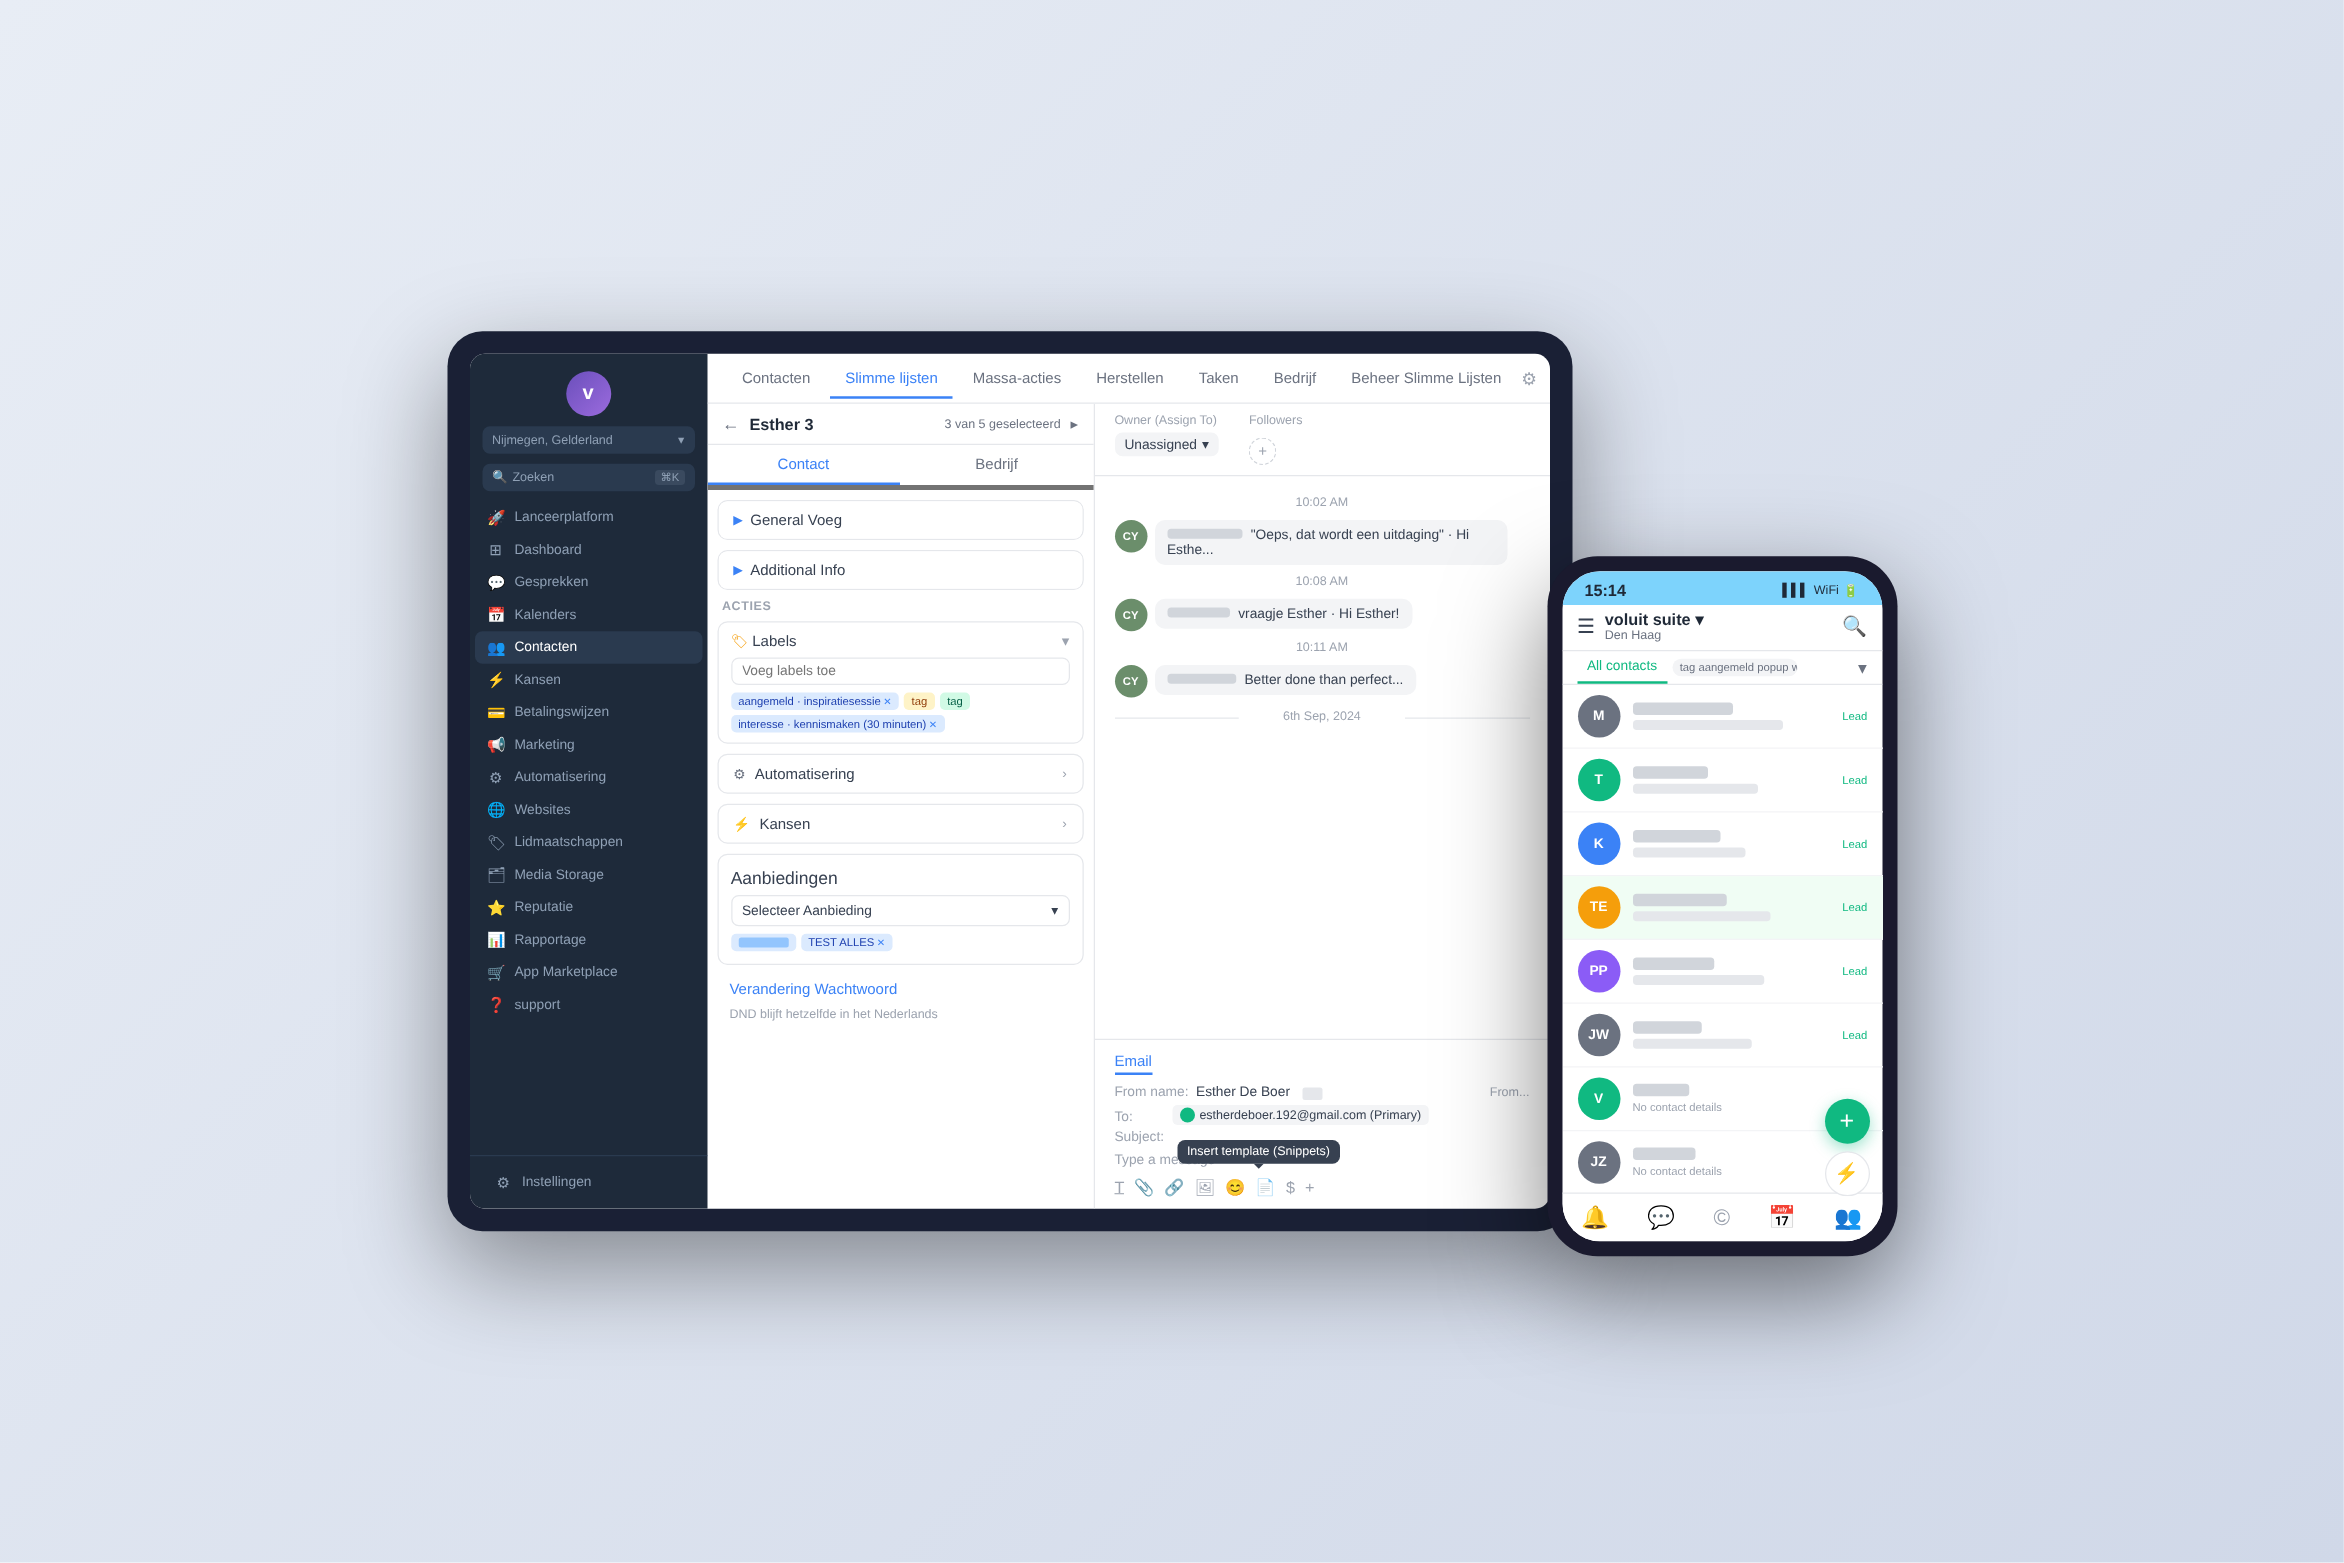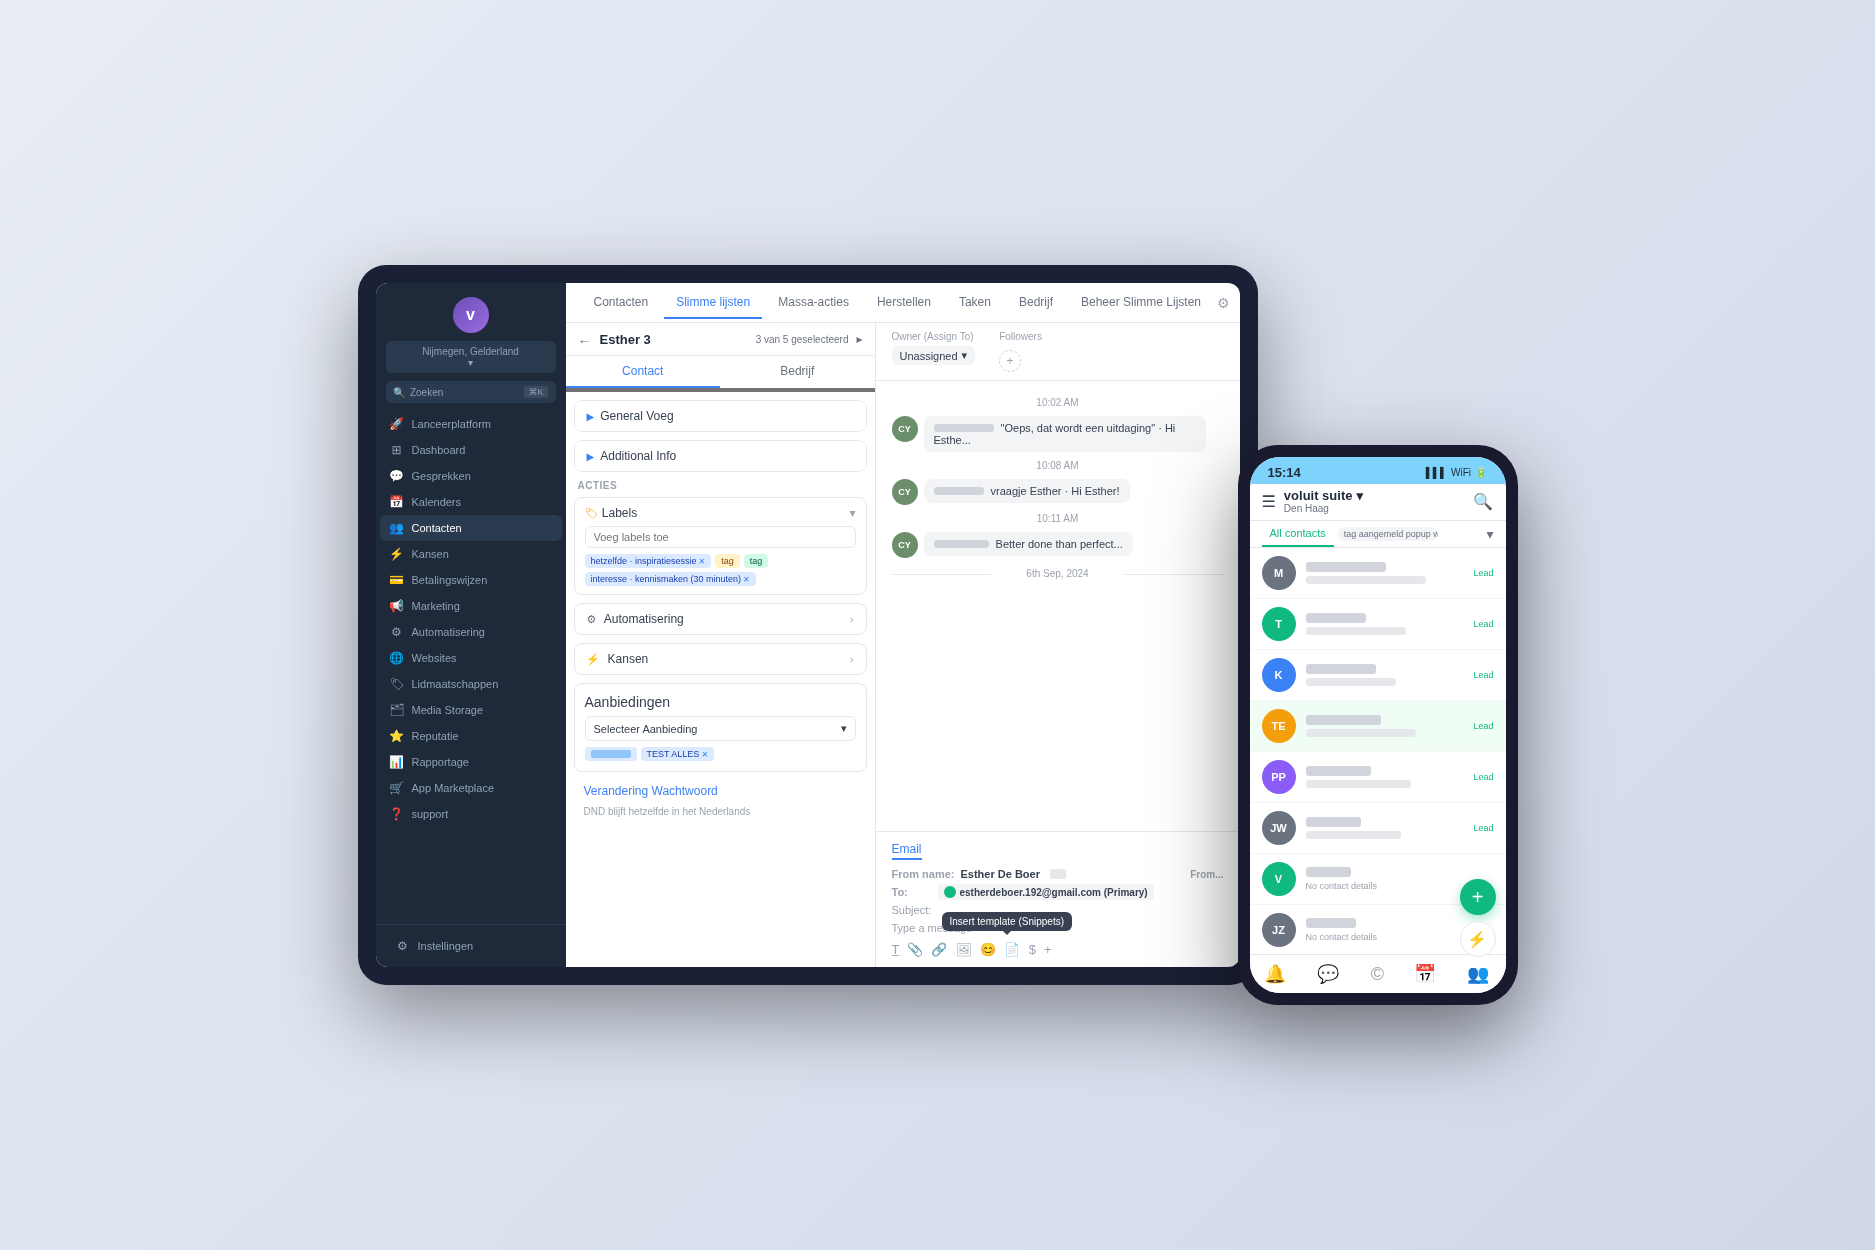--- a/index.html
+++ b/index.html
@@ -66,21 +66,20 @@
     .sidebar-location {
       margin: 0 10px 8px;
       background: #2a3a4f;
       border-radius: 6px;
       padding: 5px 8px;
       color: #8fa0b5;
       font-size: 10px;
       display: flex;
       justify-content: space-between;
       align-items: center;
-      flex-direction: column;
     }
     .sidebar-search {
       margin: 0 10px 8px;
       background: #2a3a4f;
       border-radius: 6px;
       padding: 5px 8px;
       color: #8fa0b5;
       font-size: 10px;
       display: flex;
       align-items: center;
@@ -430,26 +429,25 @@
     }
     .email-tab {
       font-size: 12px;
       color: #3b82f6;
       font-weight: 500;
       border-bottom: 2px solid #3b82f6;
       padding-bottom: 2px;
     }
     .email-field {
       display: flex;
-      align-items: center;
+      align-items: flex-end;
       gap: 6px;
       margin-bottom: 4px;
       font-size: 11px;
       color: #374151;
-      font-weight: bold;
     }
     .email-field-label { color: #9ca3af; min-width: 40px; }
     .email-addr {
       display: flex;
       align-items: center;
       gap: 4px;
       background: #f3f4f6;
       border-radius: 4px;
       padding: 2px 6px;
       font-size: 10px;
@@ -840,21 +838,21 @@
                   <div class="section-header">
                     <span>
                       <span class="section-icon">🏷</span>
                       <span>Labels</span>
                     </span>
                     <span style="color:#9ca3af;">▾</span>
                   </div>
                   <input class="label-input" type="text" placeholder="Voeg labels toe" style="">
                   <div class="label-tags">
                     <div class="tag">
-                      <span>hetzelfde · inspiratiesessie</span>
+                      <span>aangemeld · inspiratiesessie</span>
                       <span class="remove">✕</span>
                     </div>
                     <div class="tag orange">
                       <span>tag</span>
                     </div>
                     <div class="tag green">
                       <span>tag</span>
                     </div>
                     <div class="tag">
                       <span>interesse · kennismaken (30 minuten)</span>

